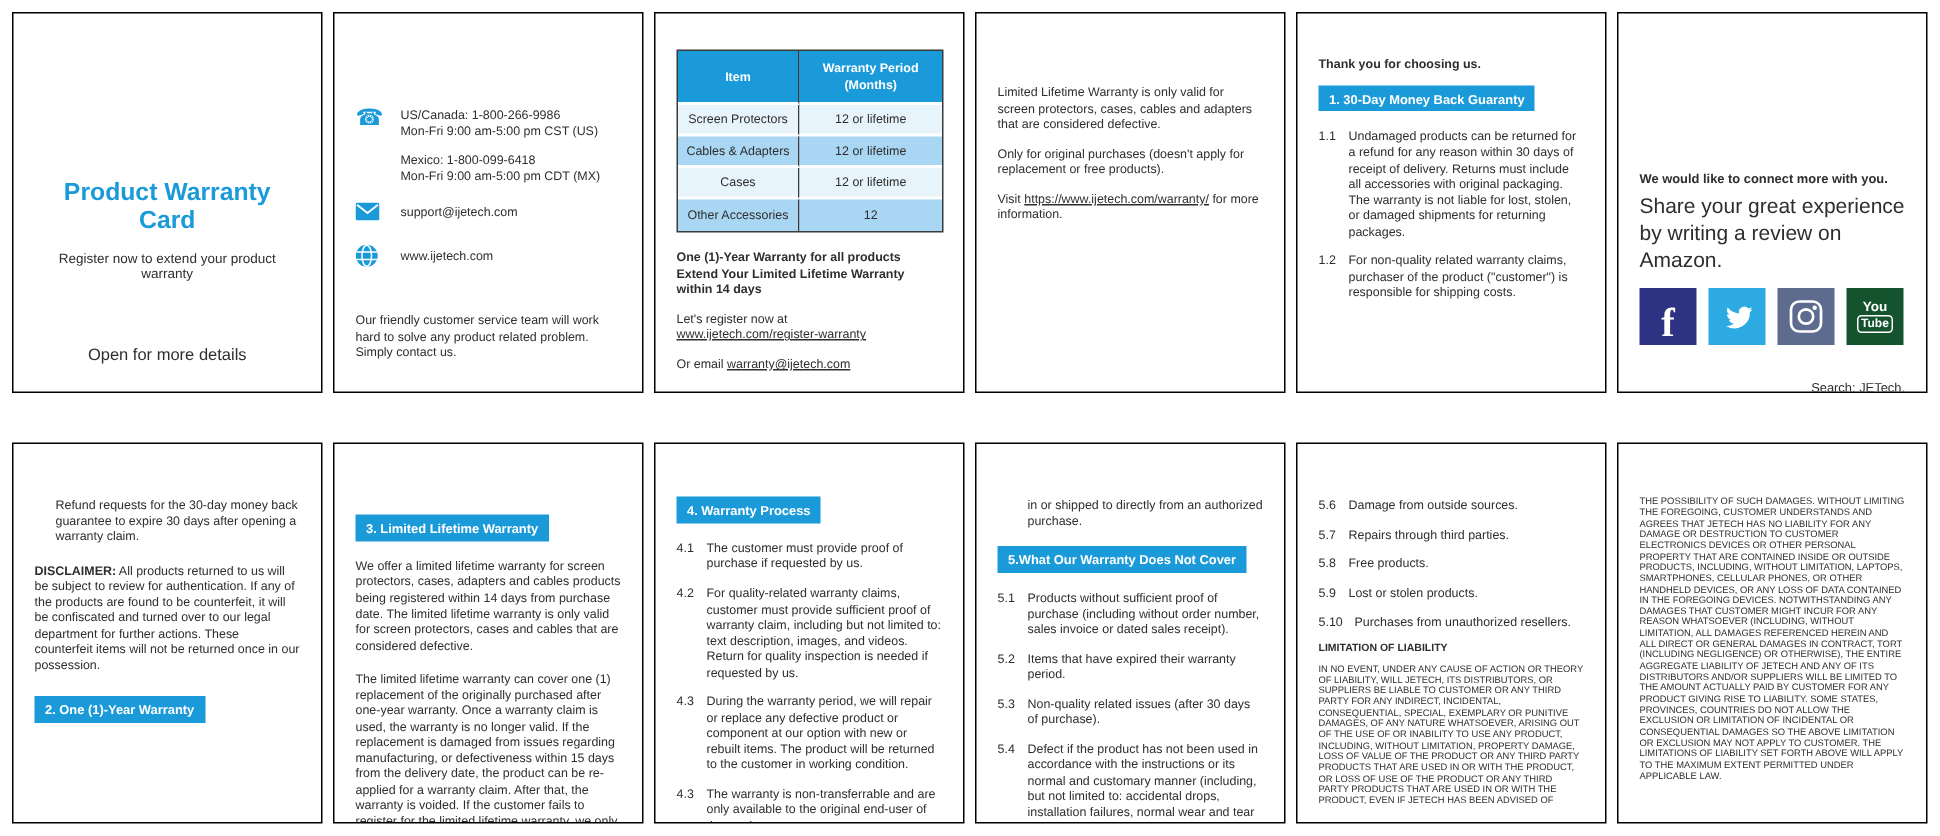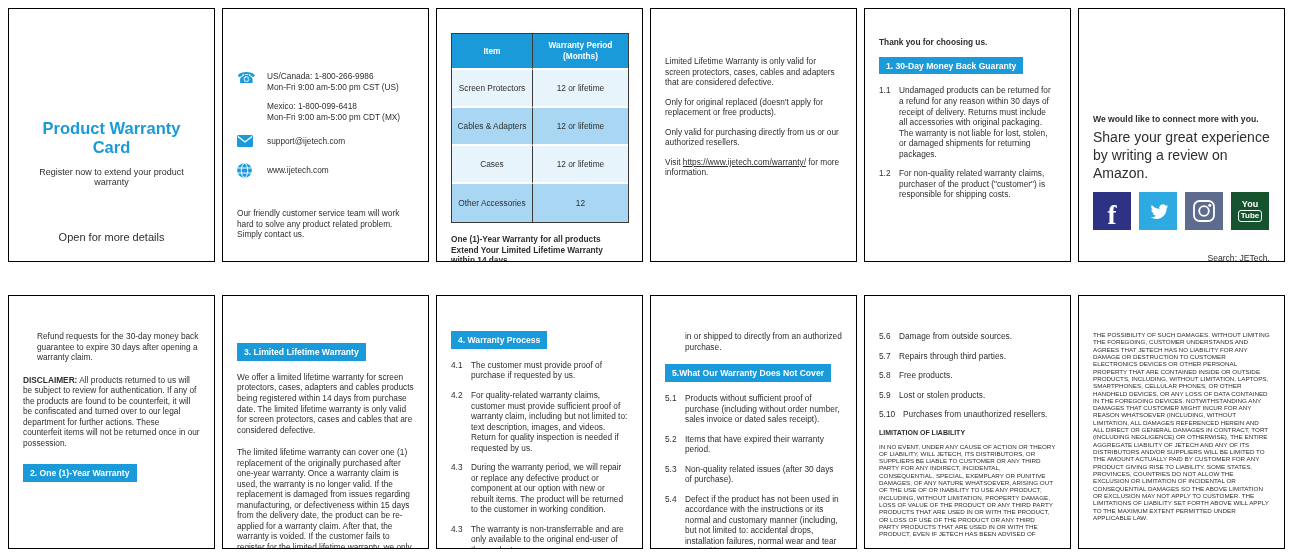--- a/index.html
+++ b/index.html
@@ -21,21 +21,21 @@
   
   .contact { margin-top:62px; }
   .c-row { display:flex; margin-bottom:13px; }
   .c-ico { width:30px; flex-shrink:0; color:#1a9ad9; }
   .phone-glyph { font-family:"DejaVu Sans", sans-serif; font-size:15px; line-height:1; }
   .note { margin-top:28px; }
 
   
   .wtable { margin-top:24px; width:178px; border:1px solid #3a3a3a; border-collapse:separate; border-spacing:0; font-size:8.3px; }
   .wtable th { background:#1a9ad9; color:#fff; font-weight:bold; height:36px; text-align:center; vertical-align:middle; padding:2px 6px; }
-  .wtable td { height:38px; text-align:center; vertical-align:middle; padding:2px 4px; }
+  .wtable td { height:21px; text-align:center; vertical-align:middle; padding:2px 4px; }
   .wtable th:first-child, .wtable td:first-child { border-right:1px solid #3a3a3a; width:46%; }
   .wtable tr.lt td { background:#e8f4fb; }
   .wtable tr.md td { background:#a9d6f2; }
   .wtable tr td, .wtable tr th { border-bottom:2px solid #fff; }
   .wtable tr:last-child td { border-bottom:none; }
   .p3-text { margin-top:11px; }
 
   
   .badge { display:inline-block; background:#1a9ad9; color:#fff; font-weight:bold; font-size:8.6px; padding:4px 7px 3px 7px; margin-bottom:11px; }
 
@@ -144,22 +144,21 @@
         <div>
           <span>Or email </span><a class="lnk">warranty@ijetech.com</a>
         </div>
 
       </div>
     </div>
 
     <div class="panel txt">
       <div class="mt30">
         <p class="blk">Limited Lifetime Warranty is only valid for screen protectors, cases, cables and adapters that are considered defective.</p>
-        <p class="blk">Only for original replaced (doesn't apply for replacement or free products).</p>
-        <p class="blk">Only valid for purchasing directly from us or our authorized resellers.</p>
+        <p class="blk">Only for original purchases (doesn't apply for replacement or free products).</p>
         <p class="blk"><span>Visit </span><a class="lnk">https://www.ijetech.com/warranty/</a><span> for more information.</span></p>
       </div>
     </div>
 
     <div class="panel txt">
       <div class="mt28">
         <p class="blk bold">Thank you for choosing us.</p>
         <div class="badge">1. 30-Day Money Back Guaranty</div>
         <div class="item">
             <span class="num">1.1</span>

